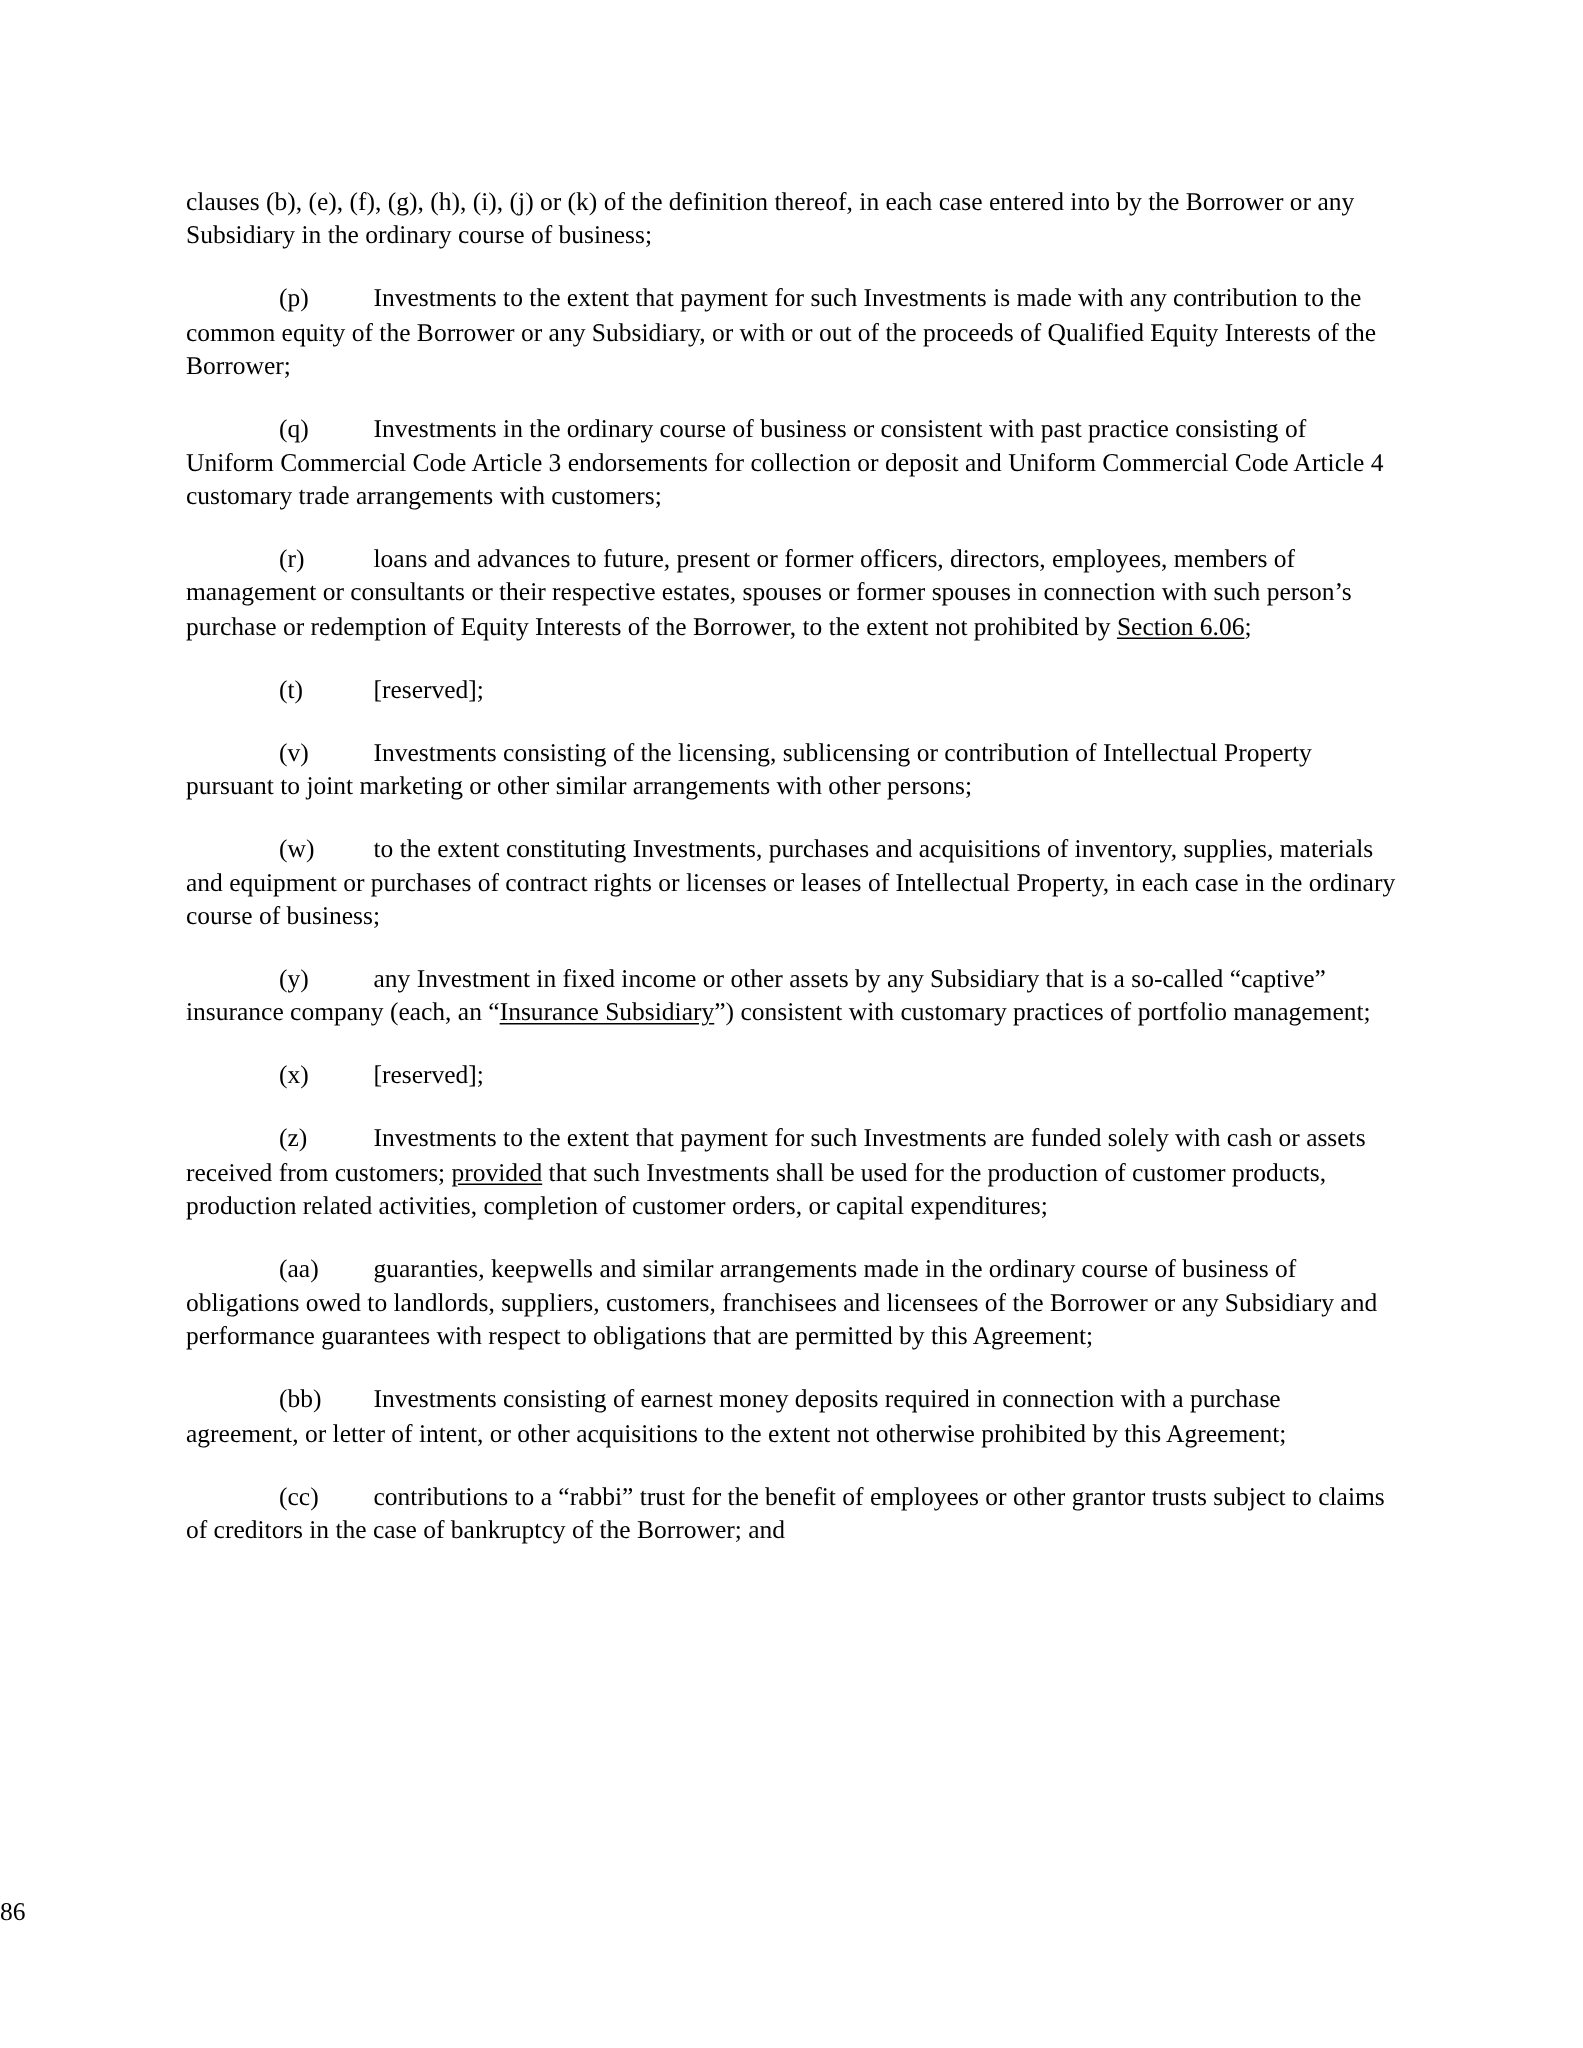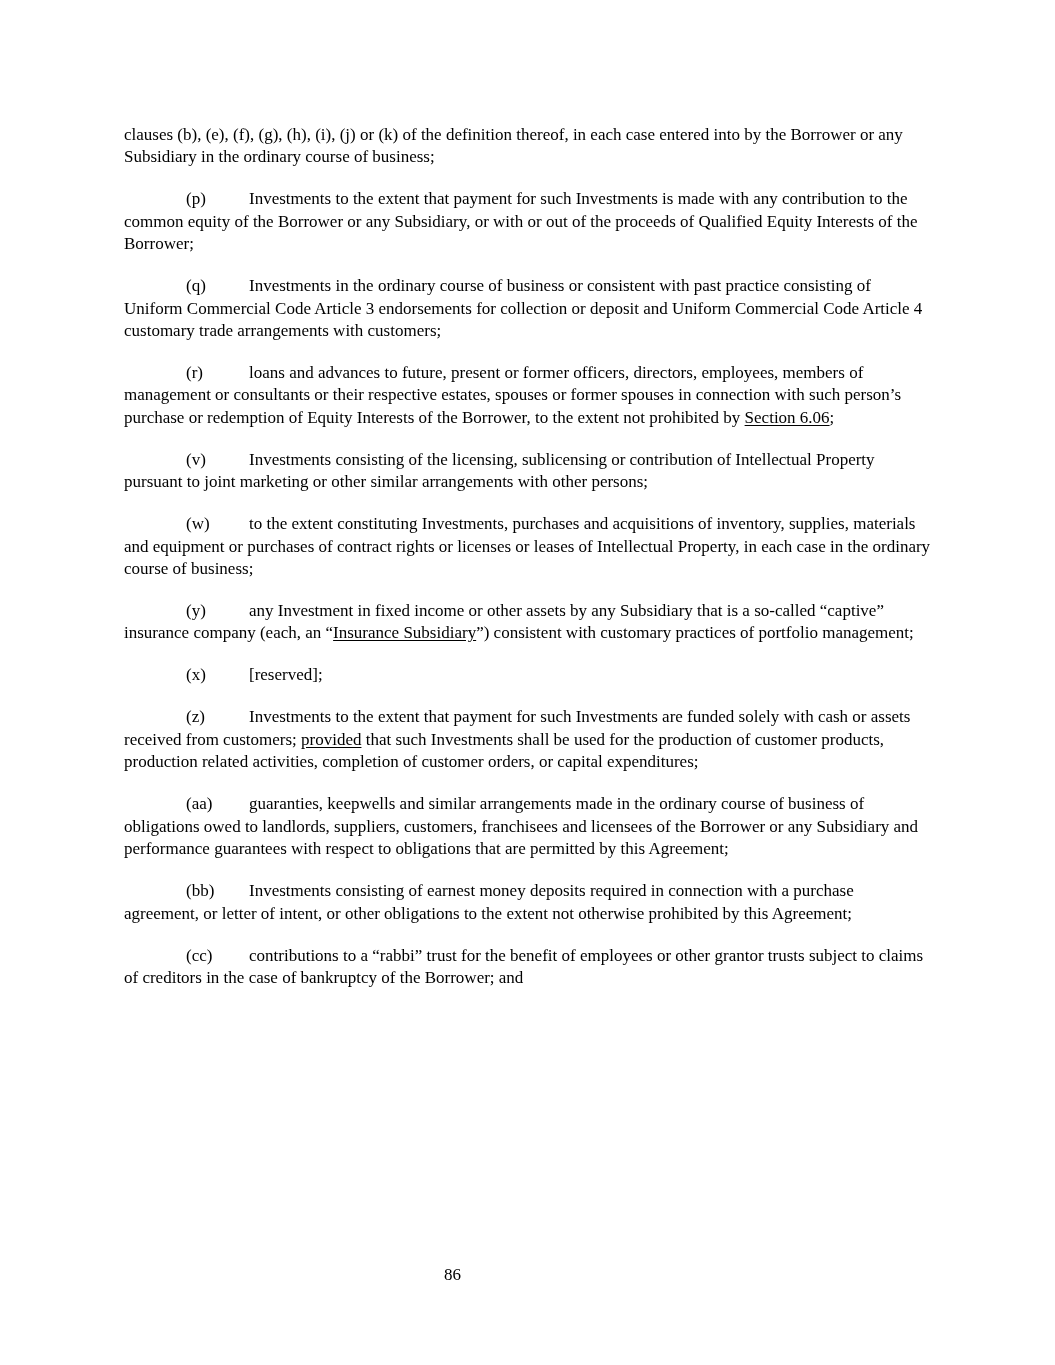--- a/index.html
+++ b/index.html
@@ -37,37 +37,37 @@
     display: inline-block;
     width: 63px;
     text-indent: 0;
   }
   .underline { text-decoration: underline; text-underline-offset: 2px; }
   .footer {
     position: absolute;
     left: 0;
     top: 1264px;
     width: 905px;
-    text-align: center;
     font-size: 17px;
     line-height: 22.4px;
   }
 </style>
 </head>
 <body>
 
 <div class="page">
   <div class="content">
       <p class="para"><span class="">clauses (b), (e), (f), (g), (h), (i), (j) or (k) of the definition thereof, in each case entered into by the Borrower or any Subsidiary in the ordinary course of business;</span></p>
       <p class="para clause"><span class="clause-label">(p)</span><span class="">Investments to the extent that payment for such Investments is made with any contribution to the common equity of the Borrower or any Subsidiary, or with or out of the proceeds of Qualified Equity Interests of the Borrower;</span></p>
       <p class="para clause"><span class="clause-label">(q)</span><span class="">Investments in the ordinary course of business or consistent with past practice consisting of Uniform Commercial Code Article 3 endorsements for collection or deposit and Uniform Commercial Code Article 4 customary trade arrangements with customers;</span></p>
       <p class="para clause"><span class="clause-label">(r)</span><span class="">loans and advances to future, present or former officers, directors, employees, members of management or consultants or their respective estates, spouses or former spouses in connection with such person’s purchase or redemption of Equity Interests of the Borrower, to the extent not prohibited by </span><span class="underline">Section 6.06</span><span class="">;</span></p>
+      <p class="para clause"><span class="clause-label">(t)</span><span class="">[reserved];</span></p>
       <p class="para clause"><span class="clause-label">(v)</span><span class="">Investments consisting of the licensing, sublicensing or contribution of Intellectual Property pursuant to joint marketing or other similar arrangements with other persons;</span></p>
       <p class="para clause"><span class="clause-label">(w)</span><span class="">to the extent constituting Investments, purchases and acquisitions of inventory, supplies, materials and equipment or purchases of contract rights or licenses or leases of Intellectual Property, in each case in the ordinary course of business;</span></p>
       <p class="para clause"><span class="clause-label">(y)</span><span class="">any Investment in fixed income or other assets by any Subsidiary that is a so-called “captive” insurance company (each, an “</span><span class="underline">Insurance Subsidiary</span><span class="">”) consistent with customary practices of portfolio management;</span></p>
       <p class="para clause"><span class="clause-label">(x)</span><span class="">[reserved];</span></p>
       <p class="para clause"><span class="clause-label">(z)</span><span class="">Investments to the extent that payment for such Investments are funded solely with cash or assets received from customers; </span><span class="underline">provided</span><span class=""> that such Investments shall be used for the production of customer products, production related activities, completion of customer orders, or capital expenditures;</span></p>
       <p class="para clause"><span class="clause-label">(aa)</span><span class="">guaranties, keepwells and similar arrangements made in the ordinary course of business of obligations owed to landlords, suppliers, customers, franchisees and licensees of the Borrower or any Subsidiary and performance guarantees with respect to obligations that are permitted by this Agreement;</span></p>
-      <p class="para clause"><span class="clause-label">(bb)</span><span class="">Investments consisting of earnest money deposits required in connection with a purchase agreement, or letter of intent, or other obligations to the extent not otherwise prohibited by this Agreement;</span></p>
+      <p class="para clause"><span class="clause-label">(bb)</span><span class="">Investments consisting of earnest money deposits required in connection with a purchase agreement, or letter of intent, or other acquisitions to the extent not otherwise prohibited by this Agreement;</span></p>
       <p class="para clause"><span class="clause-label">(cc)</span><span class="">contributions to a “rabbi” trust for the benefit of employees or other grantor trusts subject to claims of creditors in the case of bankruptcy of the Borrower; and</span></p>
     </div>
   <div class="footer">86</div>
 </div>
 
 </body></html>

